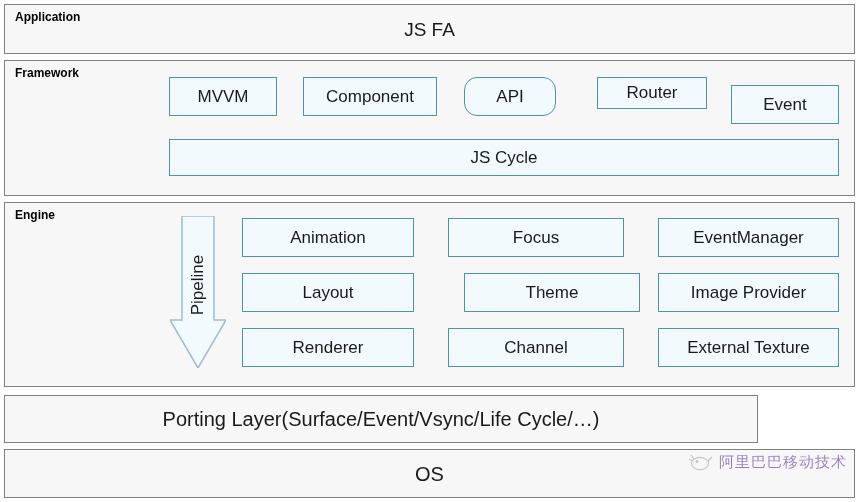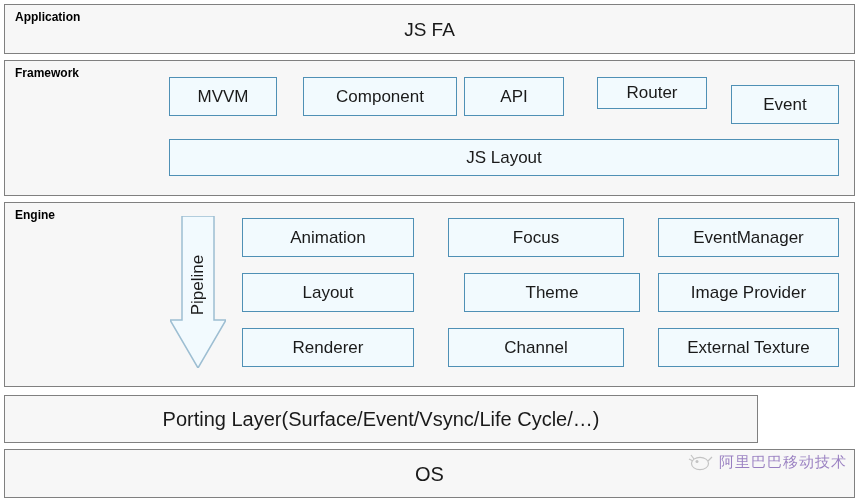--- a/index.html
+++ b/index.html
@@ -87,26 +87,26 @@
 
   <div class="panel" id="panel-application" style="left:4px;top:4px;width:851px;height:50px;">
     <div class="panel-label">Application</div>
     <div class="panel-center-text" style="top:14px;">JS FA</div>
   </div>
 
   <div class="panel" id="panel-framework" style="left:4px;top:60px;width:851px;height:136px;">
     <div class="panel-label">Framework</div>
 
     <div class="ibox" style="left:164px;top:16px;width:108px;height:39px;">MVVM</div>
-    <div class="ibox" style="left:298px;top:16px;width:154px;height:39px;">Component</div>
-    <div class="ibox" style="left:459px;top:16px;width:100px;height:39px;">API</div>
+    <div class="ibox" style="left:298px;top:16px;width:134px;height:39px;">Component</div>
+    <div class="ibox" style="left:459px;top:16px;width:92px;height:39px;border-radius:13px;">API</div>
     <div class="ibox" style="left:592px;top:16px;width:110px;height:32px;">Router</div>
     <div class="ibox" style="left:726px;top:16px;width:108px;height:39px;margin-top:8px;">Event</div>
 
-    <div class="ibox" style="left:164px;top:78px;width:670px;height:37px;">JS Layout</div>
+    <div class="ibox" style="left:164px;top:78px;width:670px;height:37px;">JS Cycle</div>
   </div>
 
   <div class="panel" id="panel-engine" style="left:4px;top:202px;width:851px;height:185px;">
     <div class="panel-label">Engine</div>
   </div>
 
   <svg id="pipeline-arrow" viewBox="0 0 56 152" preserveAspectRatio="none">
     <polygon points="12,0 44,0 44,104 56,104 28,152 0,104 12,104" fill="#f2fafe" stroke="#9dbed2" stroke-width="1.5"></polygon>
   </svg>
   <div id="pipeline-label">

